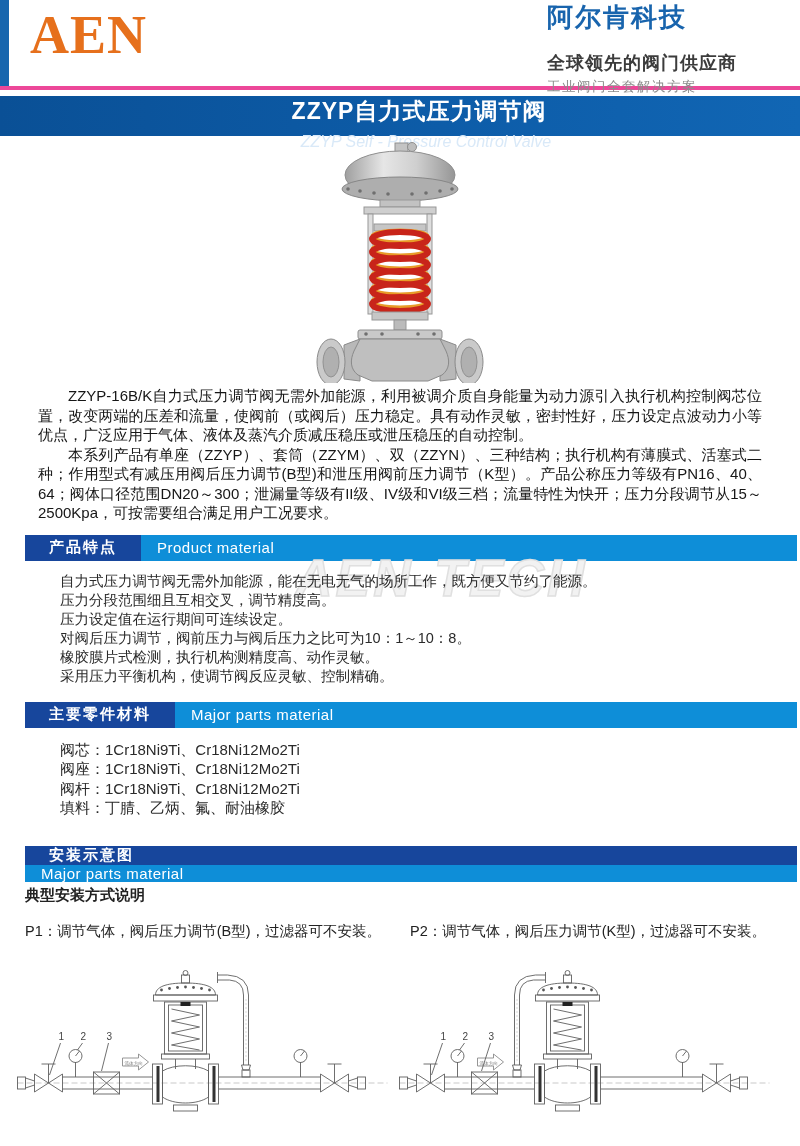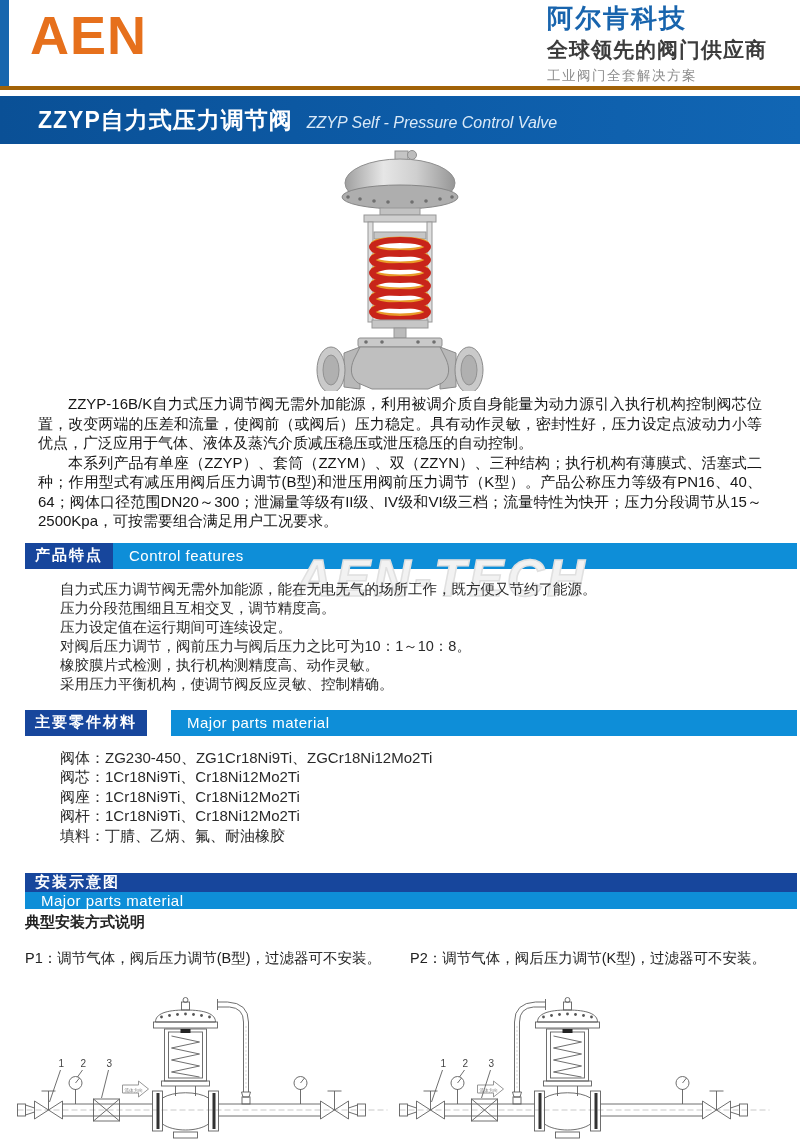--- a/index.html
+++ b/index.html
@@ -1,37 +1,37 @@
 <!DOCTYPE html>
 <html><head>
 <meta charset="utf-8">
 <style>
   html,body{margin:0;padding:0;background:#e8e8e8;}
   .page{position:relative;width:800px;height:1146px;background:#ffffff;overflow:hidden;
         font-family:"Liberation Sans","DejaVu Sans",sans-serif;color:#1a1a1a;}
   
-  .header{position:relative;height:86px;border-bottom:4px solid #a16207;}
+  .header{position:relative;height:86px;border-bottom:4px solid #ec4899;font-family:Liberation Serif, serif;}
   .left-strip{position:absolute;left:0;top:0;width:9px;height:86px;background:#1766ae;}
   .logo{position:absolute;left:30px;top:4px;font-size:54px;font-weight:800;color:#e6701c;letter-spacing:1px;}
   .brand-block{position:absolute;right:18px;top:3px;width:235px;}
   .brand-cn{font-size:26px;font-weight:800;color:#1864ad;letter-spacing:2px;line-height:30px;}
-  .tagline1{font-size:21px;font-weight:700;color:#3c3c3c;letter-spacing:1px;margin-top:3px;}
+  .tagline1{font-size:18px;font-weight:700;color:#3c3c3c;letter-spacing:1px;margin-top:18px;}
   .tagline2{font-size:13.5px;color:#8c8c8c;letter-spacing:1.5px;margin-top:3px;}
   
-  .title-bar{margin-top:6px;height:48px;background:linear-gradient(90deg,#0a5096 0%,#0d5ca8 55%,#1166b4 100%);
-             display:flex;align-items:center;padding-left:38px;box-sizing:border-box;}
+  .title-bar{margin-top:6px;height:40px;background:linear-gradient(90deg,#0a5096 0%,#0d5ca8 55%,#1166b4 100%);
+             display:flex;align-items:center;padding-left:38px;box-sizing:border-box;flex-direction:column;}
   .title-cn{color:#ffffff;font-size:23px;font-weight:600;letter-spacing:1px;}
   .title-en{color:#d9e9f8;font-size:16px;margin-left:14px;margin-top:6px;font-style:italic;}
   
   .photo-row{height:250px;display:flex;justify-content:center;align-items:center;}
   
   .para{margin:0 38px;font-size:15px;line-height:19.5px;text-indent:2em;text-align:justify;color:#161616;}
   
   .sec{display:flex;height:26px;margin:12px 3px 0 25px;}
-  .sec-cn{background:#17469c;color:#fff;font-weight:700;font-size:15px;display:flex;align-items:center;padding:0 10px;letter-spacing:2px;}
+  .sec-cn{background:#17469c;color:#fff;font-weight:700;font-size:15px;display:flex;align-items:center;padding:0 24px;letter-spacing:2px;}
   .sec-en{background:#0e8ed8;color:#fff;font-size:15px;display:flex;align-items:center;padding:0 16px;flex:1;letter-spacing:.5px;}
   
   .features{margin:11px 20px 0 60px;font-size:14.5px;line-height:19px;color:#2a2a2a;position:relative;z-index:2;}
   .materials{margin:12px 20px 0 60px;font-size:15px;line-height:19.5px;color:#2a2a2a;}
   .watermark{position:absolute;left:295px;top:548px;font-size:52px;font-weight:800;font-style:italic;
              color:#f2f2f2;-webkit-text-stroke:1.5px #e0e0e0;letter-spacing:3px;z-index:1;pointer-events:none;}
   
   .note{margin:14px 0 0 25px;font-weight:700;font-size:15px;color:#222;}
   .pdesc-row{display:flex;margin-top:17px;font-size:14.5px;color:#222;}
   .pdesc-1{margin-left:25px;width:385px;}
@@ -127,38 +127,37 @@
         <ellipse cx="161" cy="223" rx="8" ry="15" fill="#b0b0b0" stroke="#919191"></ellipse>
       </g>
     </svg>
   </div>
 
   <p class="para">ZZYP-16B/K自力式压力调节阀无需外加能源，利用被调介质自身能量为动力源引入执行机构控制阀芯位置，改变两端的压差和流量，使阀前（或阀后）压力稳定。具有动作灵敏，密封性好，压力设定点波动力小等优点，广泛应用于气体、液体及蒸汽介质减压稳压或泄压稳压的自动控制。</p>
   <p class="para" style="margin-top:0;">本系列产品有单座（ZZYP）、套筒（ZZYM）、双（ZZYN）、三种结构；执行机构有薄膜式、活塞式二种；作用型式有减压用阀后压力调节(B型)和泄压用阀前压力调节（K型）。产品公称压力等级有PN16、40、64；阀体口径范围DN20～300；泄漏量等级有II级、IV级和VI级三档；流量特性为快开；压力分段调节从15～2500Kpa，可按需要组合满足用户工况要求。</p>
 
   <div class="sec">
     <div class="sec-cn">产品特点</div>
-    <div class="sec-en">Control features</div>
+    <div class="sec-en">Product material</div>
   </div>
   <div class="watermark">AEN-TECH</div>
   <div class="features">
     <div>自力式压力调节阀无需外加能源，能在无电无气的场所工作，既方便又节约了能源。</div>
     <div>压力分段范围细且互相交叉，调节精度高。</div>
     <div>压力设定值在运行期间可连续设定。</div>
     <div>对阀后压力调节，阀前压力与阀后压力之比可为10：1～10：8。</div>
     <div>橡胶膜片式检测，执行机构测精度高、动作灵敏。</div>
     <div>采用压力平衡机构，使调节阀反应灵敏、控制精确。</div>
   </div>
 
-  <div class="sec" style="margin-top:16px;gap:24px;">
+  <div class="sec" style="margin-top:16px;">
     <div class="sec-cn">主要零件材料</div>
     <div class="sec-en">Major parts material</div>
   </div>
   <div class="materials">
-    <div>阀体：ZG230-450、ZG1Cr18Ni9Ti、ZGCr18Ni12Mo2Ti</div>
     <div>阀芯：1Cr18Ni9Ti、Cr18Ni12Mo2Ti</div>
     <div>阀座：1Cr18Ni9Ti、Cr18Ni12Mo2Ti</div>
     <div>阀杆：1Cr18Ni9Ti、Cr18Ni12Mo2Ti</div>
     <div>填料：丁腈、乙炳、氟、耐油橡胶</div>
   </div>
 
   <div class="sec" style="margin-top:28px;flex-direction:column;">
     <div class="sec-cn">安装示意图</div>
     <div class="sec-en">Major parts material</div>
   </div>

